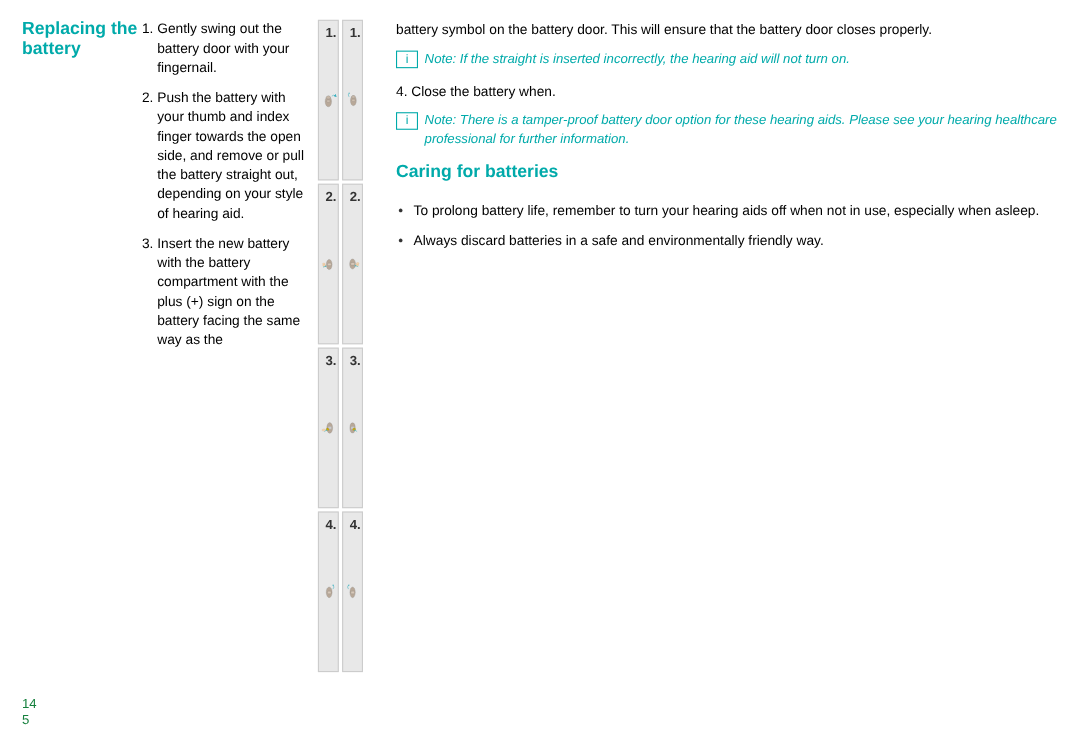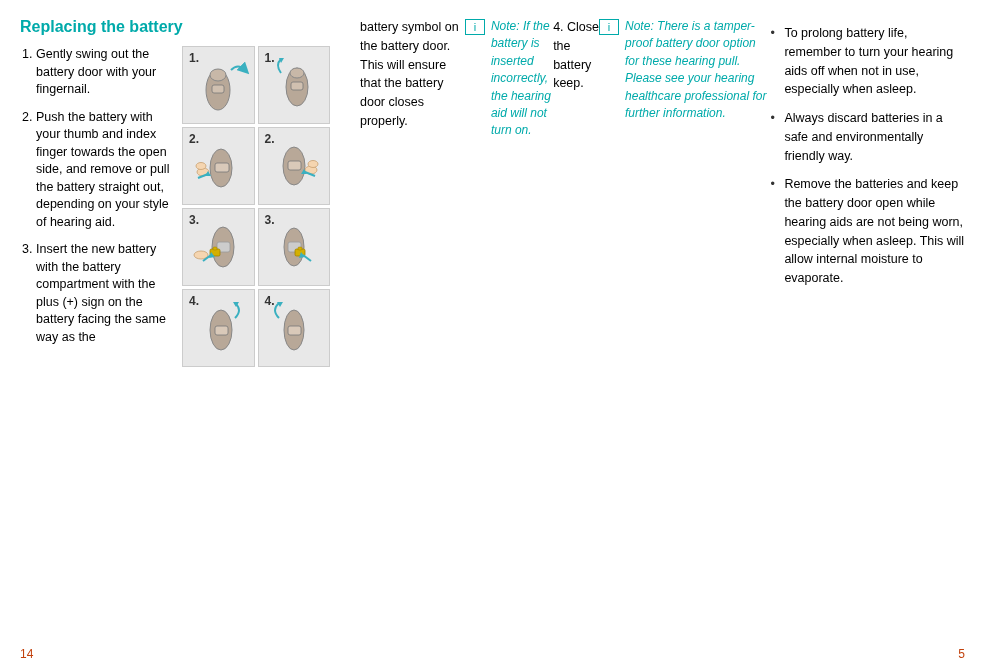--- a/index.html
+++ b/index.html
@@ -14,26 +14,26 @@
     }
     .page-container {
       display: flex;
       flex: 1;
       padding: 18px 20px 18px 20px;
       gap: 20px;
     }
     .left-column {
       flex: 0 0 310px;
       display: flex;
-      flex-direction: column;
+      flex-direction: row;
     }
     .right-column {
       flex: 1;
       display: flex;
-      flex-direction: row;
+      flex-direction: column;
       padding-left: 10px;
     }
     .section-title {
       color: #00aaaa;
       font-size: 16px;
       font-weight: bold;
       margin-bottom: 10px;
     }
     .steps-with-images {
       display: flex;
@@ -132,24 +132,25 @@
       line-height: 1.5;
     }
     .bullet-list li::before {
       content: "•";
       position: absolute;
       left: 2px;
       color: #333;
     }
     .page-footer {
       display: flex;
-      justify-content: space-between;
+      justify-content: flex-end;
       padding: 4px 20px 8px 20px;
       font-size: 12px;
-      color: #c2410c;
+      color: #15803d;
+      flex-direction: column;
     }
     
     .hearing-aid-img {
       background: #e8e8e8;
     }
   </style>
 </head>
 <body>
 
 <div class="page-container">
@@ -268,39 +269,39 @@
         </div>
       </div>
     </div>
   </div>
 
   <div class="right-column">
     <p class="right-instructions">battery symbol on the battery door. This will ensure that the battery door closes properly.</p>
 
     <div class="note-block">
       <div class="note-icon">i</div>
-      <span class="note-text">Note: If the battery is inserted incorrectly, the hearing aid will not turn on.</span>
+      <span class="note-text">Note: If the straight is inserted incorrectly, the hearing aid will not turn on.</span>
     </div>
 
     <div class="step-item">
       <span class="step-label">
-        <span>4.</span>&nbsp;<span>Close the battery keep.</span>
+        <span>4.</span>&nbsp;<span>Close the battery when.</span>
       </span>
     </div>
 
     <div class="note-block">
       <div class="note-icon">i</div>
-      <span class="note-text">Note: There is a tamper-proof battery door option for these hearing pull. Please see your hearing healthcare professional for further information.</span>
+      <span class="note-text">Note: There is a tamper-proof battery door option for these hearing aids. Please see your hearing healthcare professional for further information.</span>
     </div>
 
+    <div class="section-title">Caring for batteries</div>
 
     <ul class="bullet-list">
       <li>To prolong battery life, remember to turn your hearing aids off when not in use, especially when asleep.</li>
       <li>Always discard batteries in a safe and environmentally friendly way.</li>
-      <li>Remove the batteries and keep the battery door open while hearing aids are not being worn, especially when asleep. This will allow internal moisture to evaporate.</li>
     </ul>
   </div>
 </div>
 
 <div class="page-footer">
   <span>14</span>
   <span>5</span>
 </div>
 
 </body></html>

